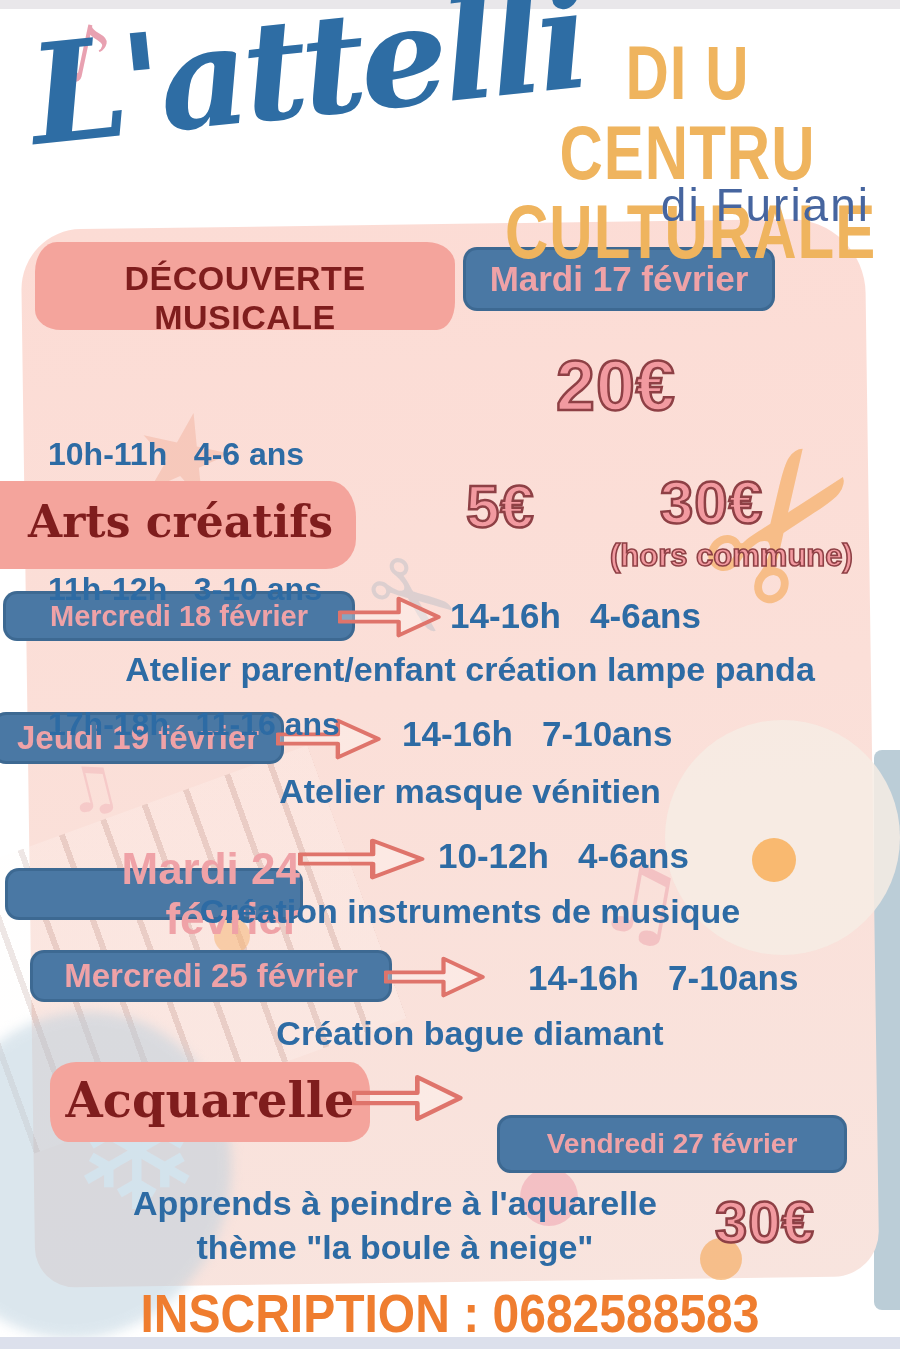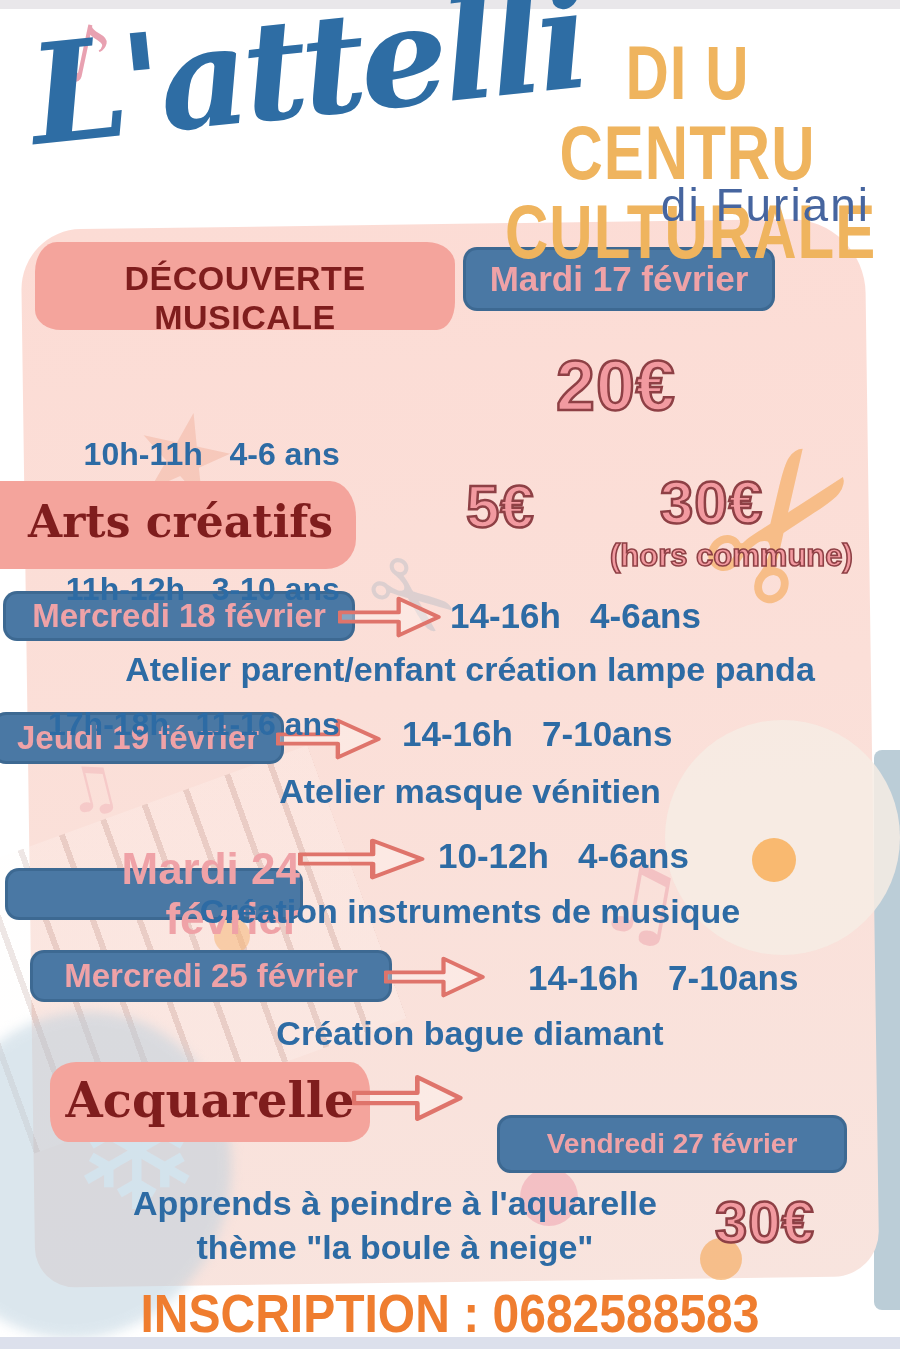--- a/index.html
+++ b/index.html
@@ -53,27 +53,27 @@
   .banner-musicale{left:35px;top:242px;width:420px;height:88px;border-radius:22px 28px 18px 26px / 30px 22px 28px 20px;
     text-align:center;padding-top:17px;box-sizing:border-box;font-size:34px;letter-spacing:.5px;word-spacing:14px;}
   .banner-arts{left:-10px;top:481px;width:366px;height:88px;border-radius:0 26px 30px 0 / 0 36px 30px 0;
     padding:15px 0 0 38px;box-sizing:border-box;font-family:"DejaVu Serif",serif;font-weight:bold;font-size:44px;}
   .banner-acq{left:50px;top:1062px;width:320px;height:80px;border-radius:26px 20px 24px 18px / 22px 30px 20px 26px;
     text-align:center;padding-top:10px;box-sizing:border-box;font-family:"DejaVu Serif",serif;font-weight:bold;font-size:48px;}
 
   .badge{position:absolute;background:#4a78a4;border:3px solid rgba(38,78,116,.35);border-radius:14px;z-index:4;
     color:#efa2a7;font-weight:800;text-align:right;box-sizing:border-box;display:flex;align-items:center;justify-content:center;}
   .badge-mardi17{left:463px;top:247px;width:312px;height:64px;font-size:35px;}
-  .badge-r1{left:3px;top:591px;width:352px;height:50px;font-size:33px;}
+  .badge-r1{left:3px;top:591px;width:352px;height:50px;font-size:29px;}
   .badge-r2{left:-8px;top:712px;width:292px;height:52px;font-size:33px;}
   .badge-r3{left:5px;top:832px;width:298px;height:52px;font-size:44px;margin-top:36px;}
   .badge-r4{left:30px;top:950px;width:362px;height:52px;font-size:33px;}
   .badge-vendredi27{left:497px;top:1076px;width:350px;height:58px;font-size:28px;margin-top:39px;}
 
-  .blue-bold{color:#2d6ba4;font-weight:800;white-space:pre;z-index:5;text-align:right;}
+  .blue-bold{color:#2d6ba4;font-weight:800;white-space:pre;z-index:5;}
   .schedule{left:48px;top:342px;font-size:32px;line-height:45px;}
   .time-r1{left:450px;top:596px;font-size:35px;}
   .time-r2{left:402px;top:714px;font-size:35px;}
   .time-r3{left:438px;top:836px;font-size:35px;}
   .time-r4{left:528px;top:958px;font-size:35px;}
   .time-acq{left:388px;top:1142px;font-size:35px;}
   .wlabel{left:40px;width:860px;text-align:center;font-size:34px;white-space:normal;}
   .label-r1{top:650px;}
   .label-r2{top:772px;}
   .label-r3{top:892px;}

